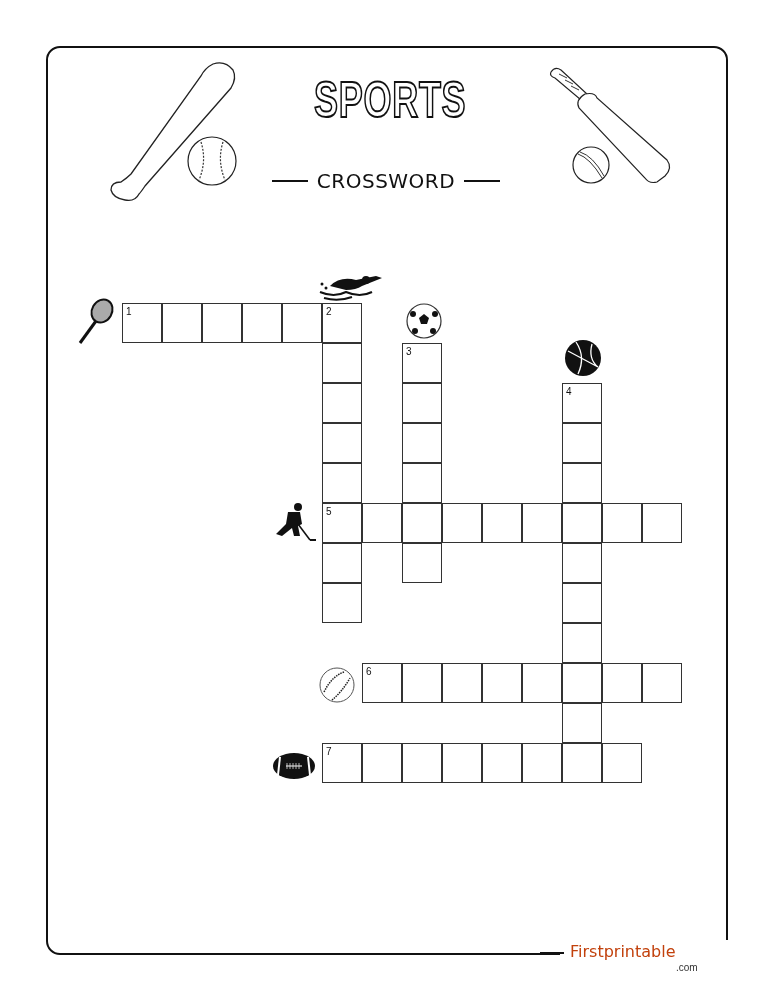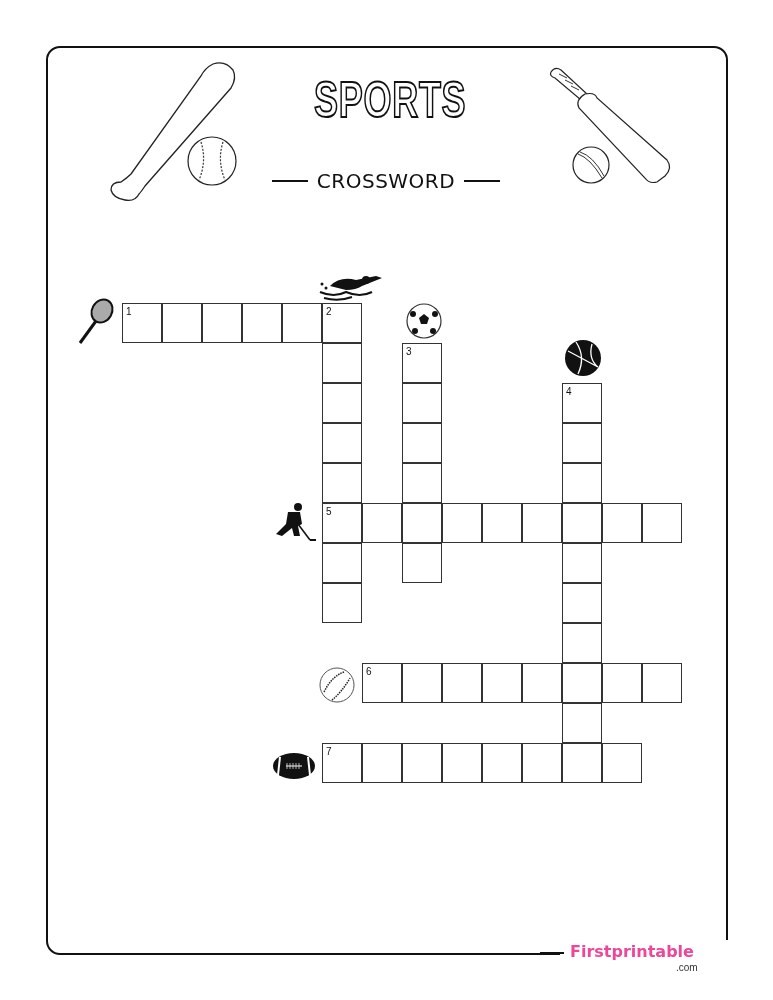--- a/index.html
+++ b/index.html
@@ -7,21 +7,21 @@
   .frame { position: absolute; left: 46px; top: 46px; width: 678px; height: 905px; border: 2px solid #111; border-radius: 14px; box-sizing: content-box; }
   .title { position: absolute; left: 286px; top: 70px; width: 200px; text-align: center; font-family: "Liberation Sans", sans-serif; font-weight: bold; font-size: 50px; letter-spacing: 1px; color: #fff; -webkit-text-stroke: 2px #111; transform: scaleX(0.72); transform-origin: center; line-height: 60px; }
   .subtitle-row { position: absolute; left: 272px; top: 139px; width: 228px; height: 28px; display: flex; align-items: center; justify-content: space-between; margin-top: 28px; }
   .subtitle-line { width: 36px; height: 2px; background: #111; }
   .subtitle { font-family: "DejaVu Sans", sans-serif; font-size: 20px; color: #111; letter-spacing: 0.5px; }
   .deco { position: absolute; }
   .cell { position: absolute; width: 40px; height: 40px; border: 1.5px solid #333; box-sizing: border-box; background: #fff; }
   .num { position: absolute; left: 3px; top: 2px; font-size: 10px; color: #111; font-family: "Liberation Sans", sans-serif; }
   .clue-icon { position: absolute; }
   .brand { position: absolute; left: 560px; top: 940px; width: 170px; height: 40px; background: #fff; }
-  .brand-name { position: absolute; left: 10px; top: 2px; font-family: "DejaVu Sans", sans-serif; font-weight: bold; font-size: 16px; color: #ec4899; }
+  .brand-name { position: absolute; left: 10px; top: 2px; font-family: "DejaVu Sans", sans-serif; font-weight: normal; font-size: 16px; color: #c2410c; }
   .brand-dom { position: absolute; left: 116px; top: 22px; font-family: Liberation Sans, sans-serif; font-size: 10px; color: #333; }
   .brand-line-l { position: absolute; left: -20px; top: 12px; width: 24px; height: 2px; background:#111; }
 </style>
 </head>
 <body>
 
 <div class="frame"></div>
 
 <div class="title">SPORTS</div>
 <div class="subtitle-row">

